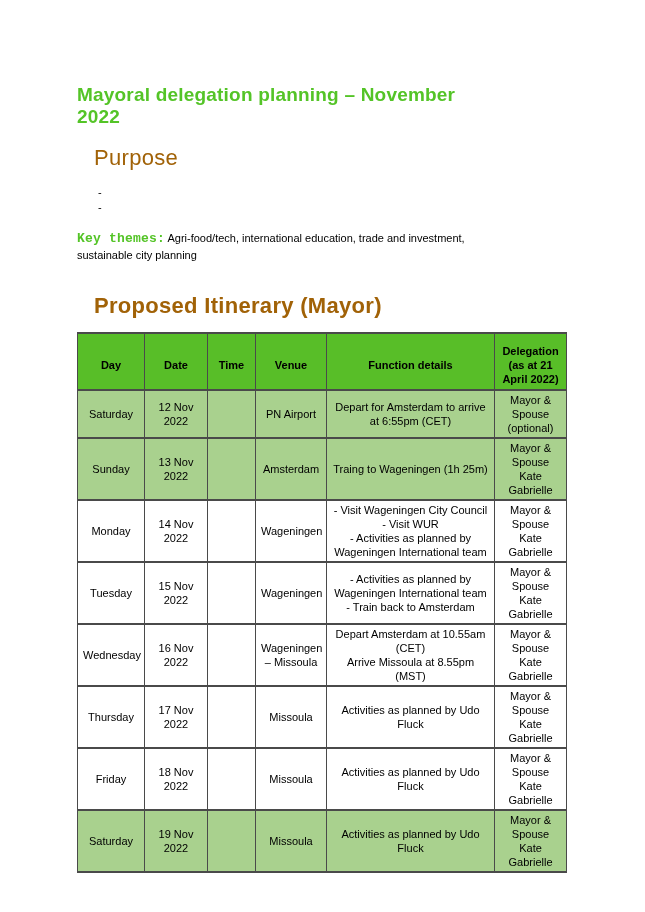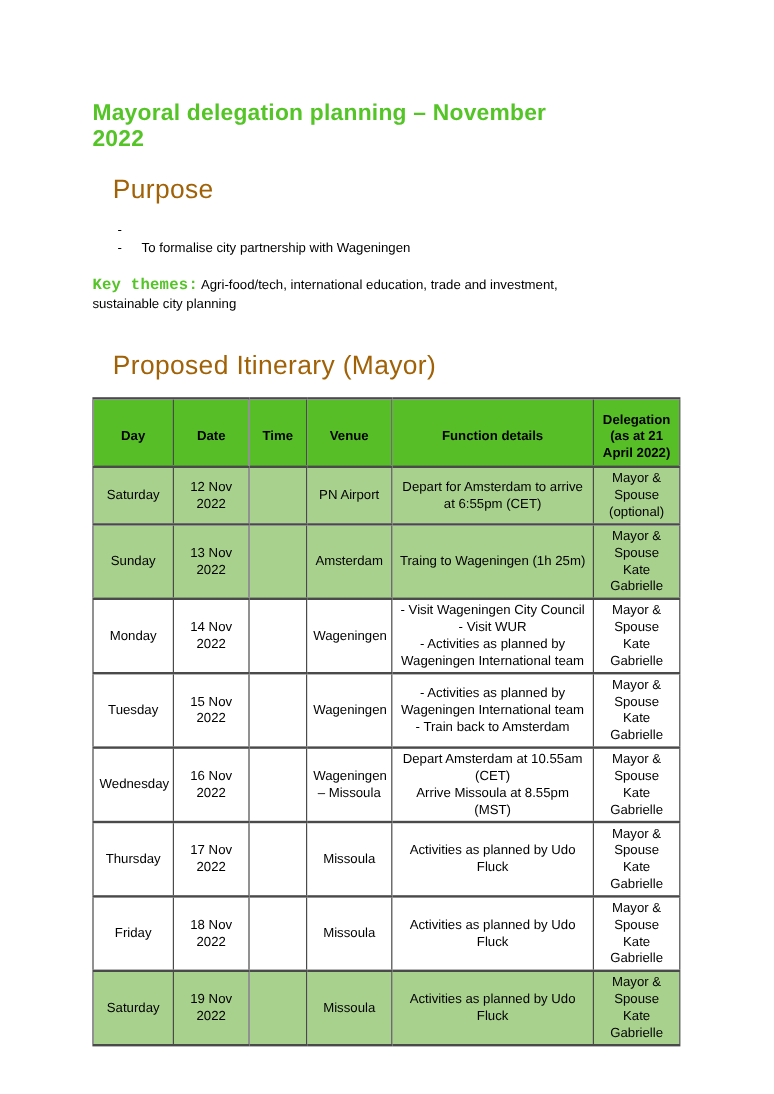--- a/index.html
+++ b/index.html
@@ -22,21 +22,21 @@
     color: #54C427;
   }
   .section-heading {
     margin: 17px;
     font-size: 22px;
     font-weight: 400;
     letter-spacing: 0.3px;
     color: #a16207;
   }
   .purpose-heading { margin-bottom: 14px; }
-  .itinerary-heading { margin-bottom: 13px; }
+  .itinerary-heading { margin-bottom: 13px; font-weight: bold; }
   .bullet-list {
     list-style: none;
     margin: 0 0 15px 21px;
     padding: 0;
     font-size: 11px;
     line-height: 15px;
   }
   .bullet-list li { display: flex; }
   .bullet-marker { flex: 0 0 20px; }
   .bullet-text sup { font-size: 7.5px; line-height: 0; vertical-align: super; }
@@ -86,21 +86,20 @@
   <h1 class="doc-title">Mayoral delegation planning – November 2022</h1>
 
   <h2 class="section-heading purpose-heading">Purpose</h2>
 
   <ul class="bullet-list">
     <li>
       <span class="bullet-marker">-</span>
     </li>
     <li>
       <span class="bullet-marker">-</span>
-      <span class="bullet-text"><span>To formalise city partnership with Wageningen</span><sup></sup><span></span></span>
     </li>
   </ul>
 
   <p class="keythemes"><span class="kt-label">Key themes:</span><span> Agri-food/tech, international education, trade and investment, sustainable city planning</span></p>
 
   <h2 class="section-heading itinerary-heading">Proposed Itinerary (Mayor)</h2>
 
   <table class="itinerary">
     <colgroup>
       <col style="width:67px">

